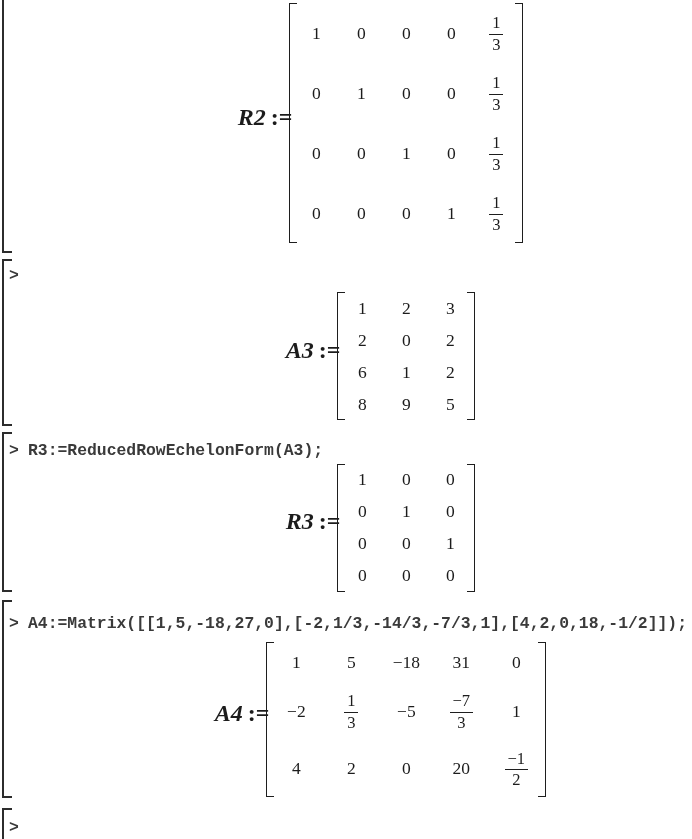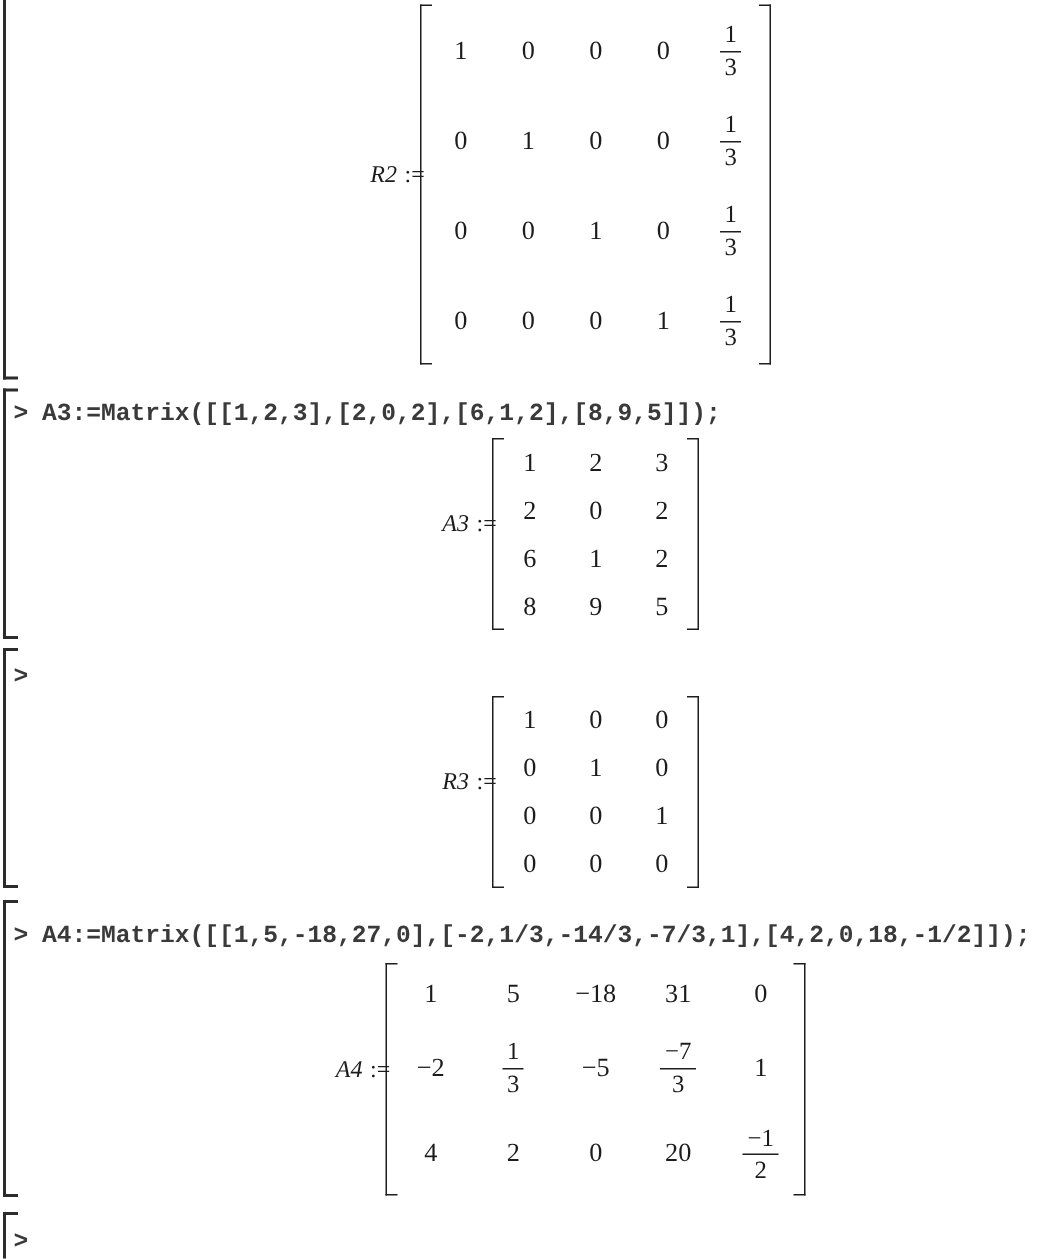--- a/index.html
+++ b/index.html
@@ -43,21 +43,21 @@
   .output-row{
     position:absolute;left:60px;width:632px;
     display:flex;justify-content:center;align-items:center;
   }
   #g1 .output-row{top:2px;height:242px;}
   #g2 .output-row{top:33px;height:128px;}
   #g3 .output-row{top:31px;height:129px;}
   #g4 .output-row{top:42px;height:155px;}
 
   .assign{
-    font-size:16px;font-weight:normal;white-space:nowrap;
+    font-size:24px;font-weight:bold;white-space:nowrap;
     margin-right:6px;transform:translateY(-6px);
   }
   .assign .var{font-style:italic;margin-right:5px;}
 
   .mat{position:relative;}
   .mat::before{
     content:"";position:absolute;left:-9px;top:0;bottom:0;width:7px;
     border:solid #1e1e1e;border-width:1.6px 0 1.6px 1.6px;
   }
   .mat::after{
@@ -125,21 +125,20 @@
 </section>
 
 <section class="group" id="g2">
   <div class="gbracket">
     <div class="v"></div>
     <div class="tick-top"></div>
     <div class="tick-bottom"></div>
   </div>
   <div class="input-line">
     <span class="prompt">&gt;</span>
-    <span class="code">A3:=Matrix([[1,2,3],[2,0,2],[6,1,2],[8,9,5]]);</span>
   </div>
   <div class="output-row">
     <span class="assign"><span class="var">A3</span><span>:=</span></span>
     <span class="mat">
         <span class="mgrid m-a3">
           <span class="cell">1</span>
           <span class="cell">2</span>
           <span class="cell">3</span>
           <span class="cell">2</span>
           <span class="cell">0</span>
@@ -156,20 +155,21 @@
 </section>
 
 <section class="group" id="g3">
   <div class="gbracket">
     <div class="v"></div>
     <div class="tick-top"></div>
     <div class="tick-bottom"></div>
   </div>
   <div class="input-line">
     <span class="prompt">&gt;</span>
+    <span class="code">R3:=ReducedRowEchelonForm(A3);</span>
   </div>
   <div class="output-row">
     <span class="assign"><span class="var">R3</span><span>:=</span></span>
     <span class="mat">
         <span class="mgrid m-r3">
           <span class="cell">1</span>
           <span class="cell">0</span>
           <span class="cell">0</span>
           <span class="cell">0</span>
           <span class="cell">1</span>

